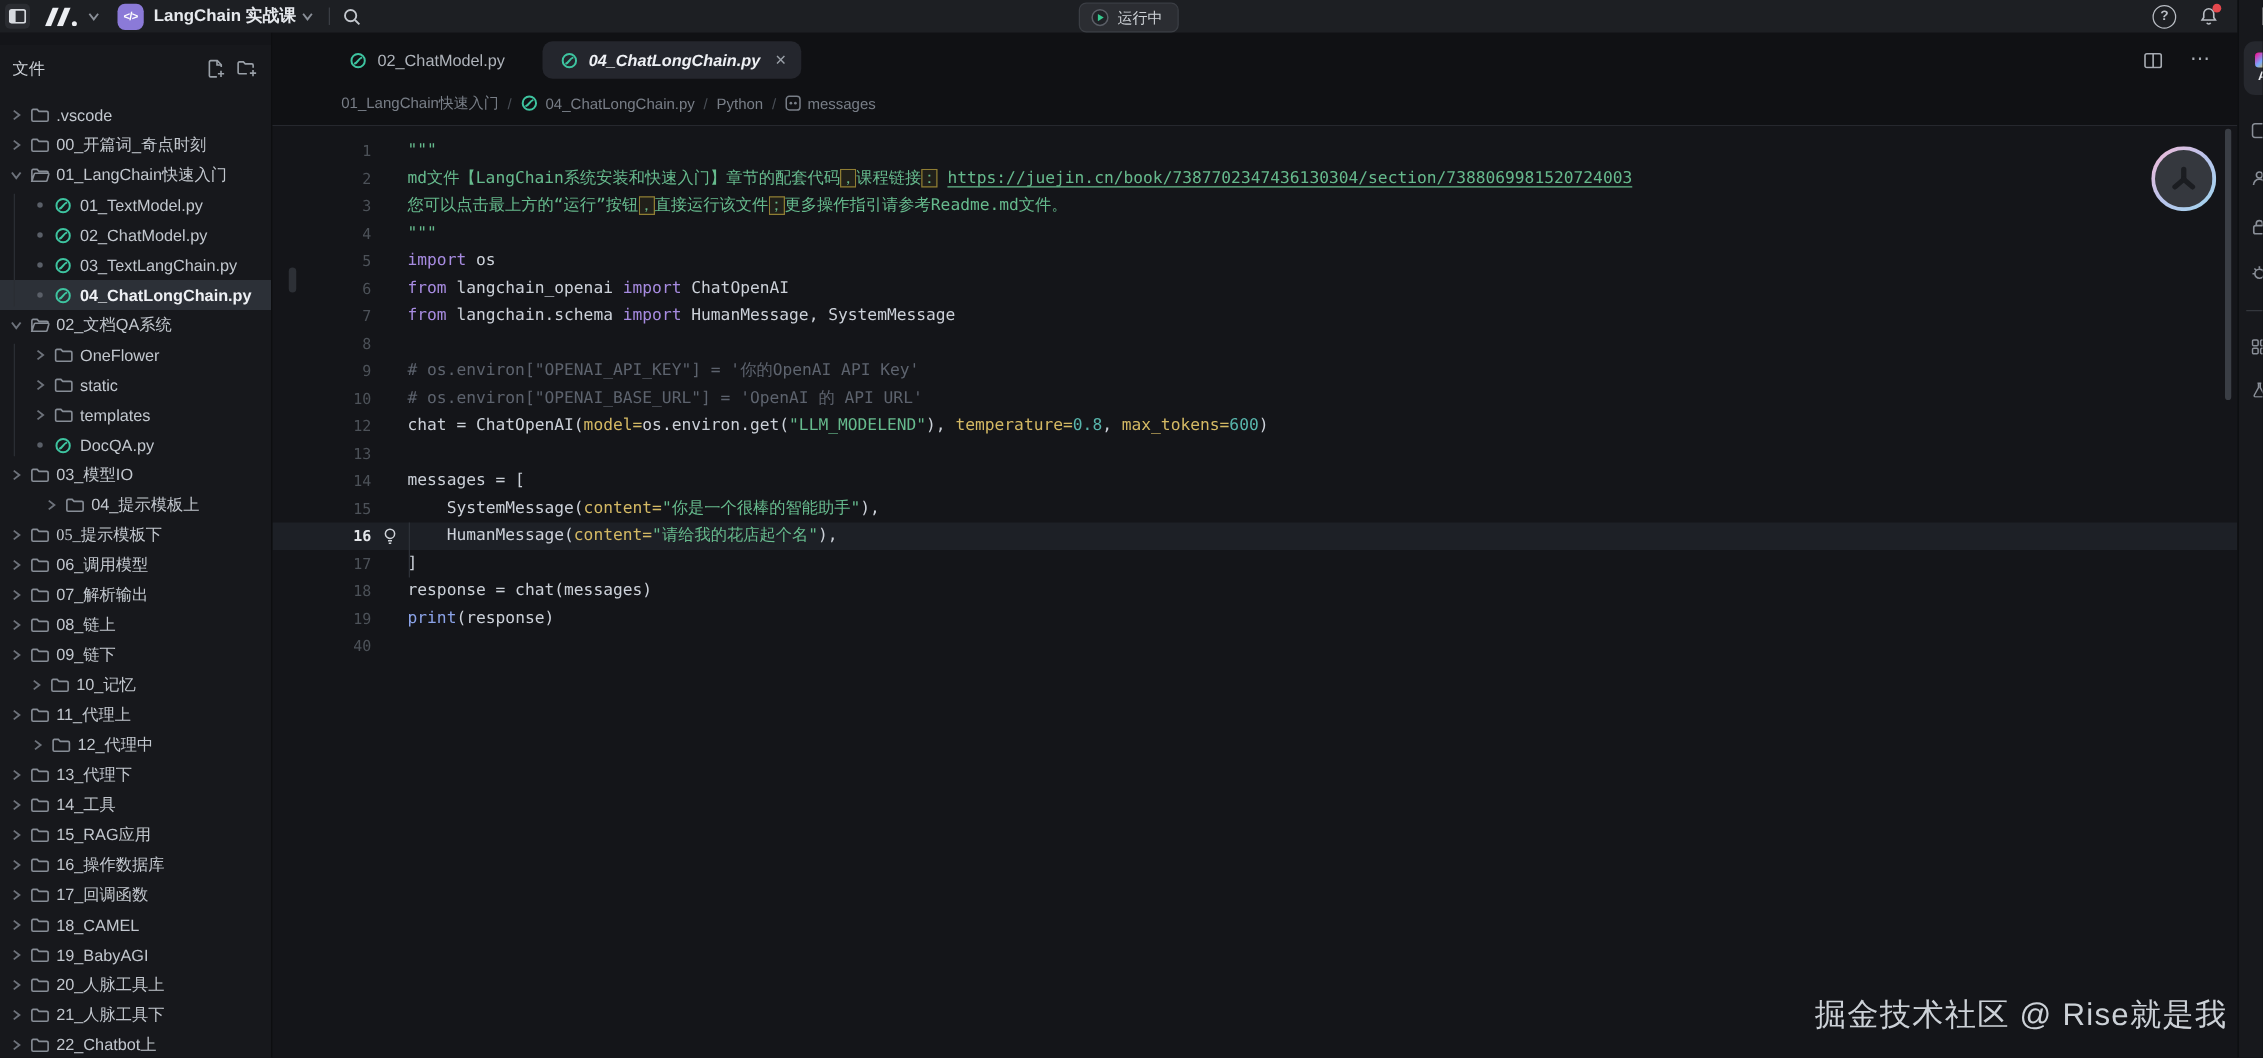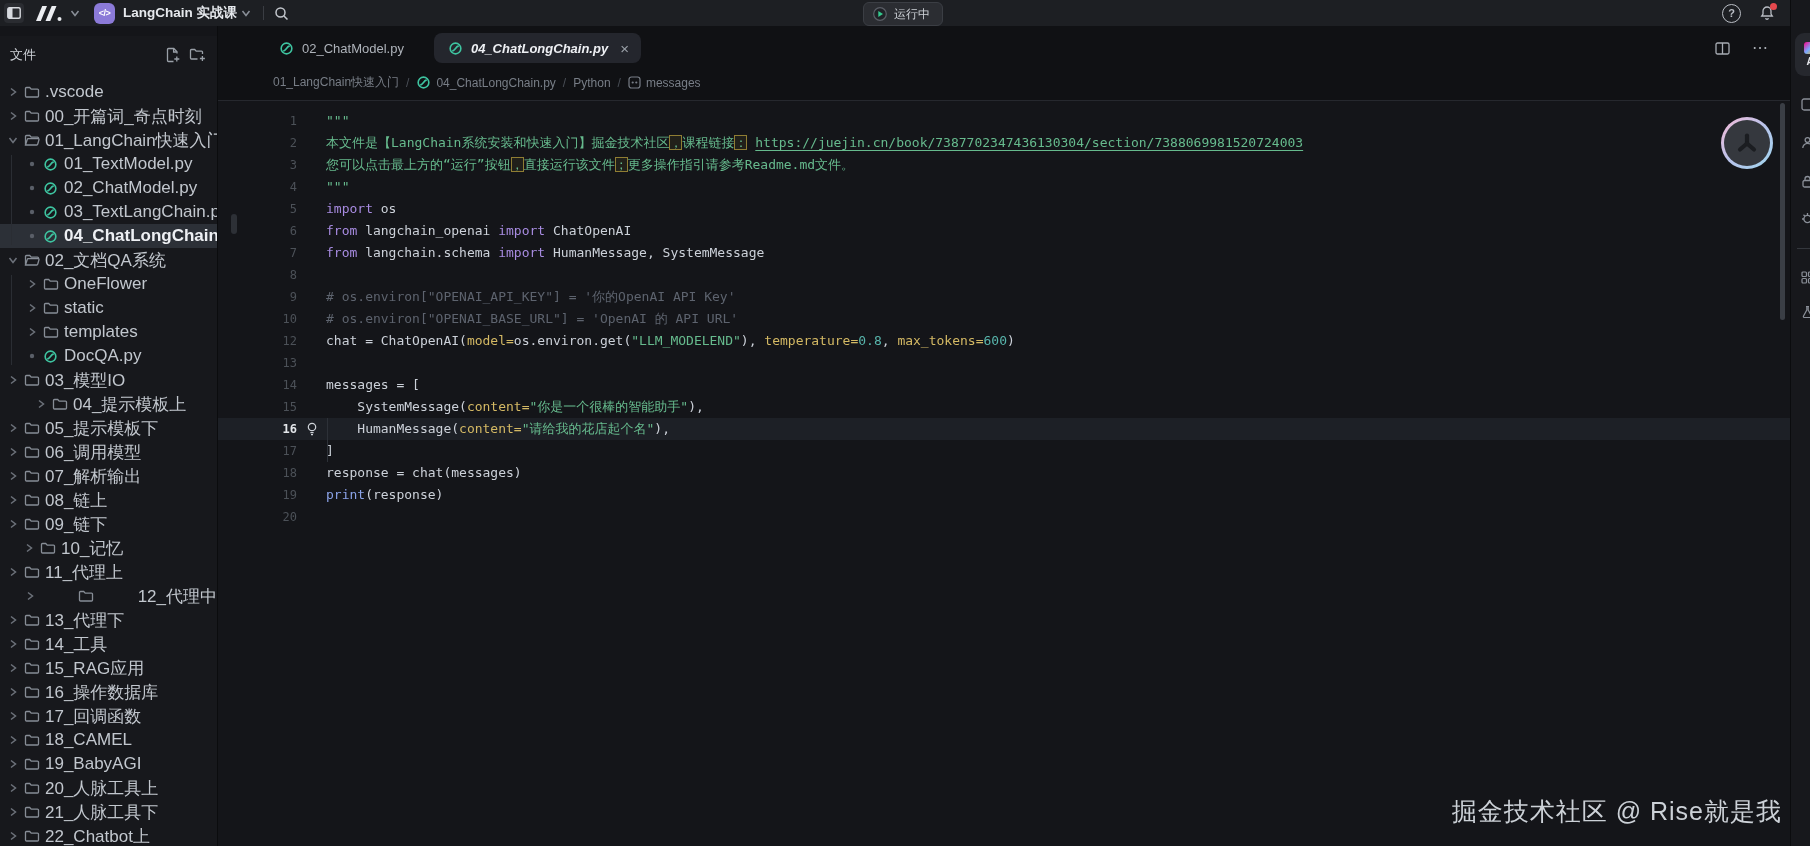--- a/index.html
+++ b/index.html
@@ -31,21 +31,21 @@
   
   .sidebar{position:absolute;left:0;top:36px;width:217px;height:820px;background:#17181c;overflow:hidden;}
   .sb-head{position:absolute;left:0;top:6px;width:100%;height:26px;display:flex;align-items:center;}
   .sb-title{color:#cdd1d7;font-size:13px;padding-left:10px;flex:1;}
   .sb-actions{display:flex;gap:9px;padding-right:11px;}
   .tree{position:absolute;left:0;top:44px;width:100%;}
   .trow{height:24px;display:flex;align-items:center;cursor:pointer;}
   .trow.sel{background:#2c3037;}
   .cell{width:17px;height:16px;display:flex;align-items:center;justify-content:center;flex:none;}
   .cell.icn{width:21px;}
-  .tlabel{color:#c2c7ce;font-size:17px;margin-left:3px;white-space:nowrap;}
+  .tlabel{color:#c2c7ce;font-size:13px;margin-left:3px;white-space:nowrap;}
   .trow.sel .tlabel{color:#eef0f4;font-weight:bold;}
   .tguide{position:absolute;left:11px;width:1px;background:#2a2d33;}
 
   
   .edcol{position:absolute;left:217px;top:26px;width:1573px;height:820px;border-left:1px solid #0b0c0e;box-sizing:border-box;}
   .edhead{position:absolute;left:0;top:0;width:100%;height:75px;background:#101114;border-bottom:1px solid #26282e;box-sizing:border-box;}
   .tabs{position:absolute;left:45px;top:7px;display:flex;gap:14px;height:30px;}
   .tab{display:flex;align-items:center;gap:8px;padding:0 16px;border-radius:8px;cursor:pointer;}
   .tab .tlbl{font-size:13px;color:#aeb3ba;white-space:nowrap;}
   .tab.active{background:#24262d;padding:0 12px 0 14px;}
@@ -349,21 +349,21 @@
             <path d="M3 1.5 L7.5 5 L3 8.5" fill="none" stroke="#6d727b" stroke-width="1.5"></path>
           </svg>
         </span>
         <span class="cell icn">
           <svg width="16" height="14" viewBox="0 0 16 14">
             <path d="M1.5 3.5 a1 1 0 0 1 1 -1 h3.2 l1.5 1.6 h6.3 a1 1 0 0 1 1 1 v5.9 a1 1 0 0 1 -1 1 h-11 a1 1 0 0 1 -1 -1 z" fill="none" stroke="#878d96" stroke-width="1.3"></path>
           </svg>
         </span>
         <span class="tlabel">04_提示模板上</span>
       </div>
-      <div class="trow" style="padding-left: 4px;">
+      <div class="trow" style="padding-left: 4px; font-family: Liberation Serif, serif;">
         <span class="cell">
           <svg width="10" height="10" viewBox="0 0 10 10">
             <path d="M3 1.5 L7.5 5 L3 8.5" fill="none" stroke="#6d727b" stroke-width="1.5"></path>
           </svg>
         </span>
         <span class="cell icn">
           <svg width="16" height="14" viewBox="0 0 16 14">
             <path d="M1.5 3.5 a1 1 0 0 1 1 -1 h3.2 l1.5 1.6 h6.3 a1 1 0 0 1 1 1 v5.9 a1 1 0 0 1 -1 1 h-11 a1 1 0 0 1 -1 -1 z" fill="none" stroke="#878d96" stroke-width="1.3"></path>
           </svg>
         </span>
@@ -440,21 +440,21 @@
             <path d="M3 1.5 L7.5 5 L3 8.5" fill="none" stroke="#6d727b" stroke-width="1.5"></path>
           </svg>
         </span>
         <span class="cell icn">
           <svg width="16" height="14" viewBox="0 0 16 14">
             <path d="M1.5 3.5 a1 1 0 0 1 1 -1 h3.2 l1.5 1.6 h6.3 a1 1 0 0 1 1 1 v5.9 a1 1 0 0 1 -1 1 h-11 a1 1 0 0 1 -1 -1 z" fill="none" stroke="#878d96" stroke-width="1.3"></path>
           </svg>
         </span>
         <span class="tlabel">11_代理上</span>
       </div>
-      <div class="trow" style="padding-left: 21px; justify-content: space-between;">
+      <div class="trow" style="padding-left: 21px;">
         <span class="cell">
           <svg width="10" height="10" viewBox="0 0 10 10">
             <path d="M3 1.5 L7.5 5 L3 8.5" fill="none" stroke="#6d727b" stroke-width="1.5"></path>
           </svg>
         </span>
         <span class="cell icn">
           <svg width="16" height="14" viewBox="0 0 16 14">
             <path d="M1.5 3.5 a1 1 0 0 1 1 -1 h3.2 l1.5 1.6 h6.3 a1 1 0 0 1 1 1 v5.9 a1 1 0 0 1 -1 1 h-11 a1 1 0 0 1 -1 -1 z" fill="none" stroke="#878d96" stroke-width="1.3"></path>
           </svg>
         </span>
@@ -676,21 +676,21 @@
     <div class="gutmark"></div>
     <div class="codelines" id="codelines">
         <div class="crow">
           <span class="ln">1</span>
           <span class="bcell"></span>
           <span class="ctext"><span class="t-s">"""</span></span>
         </div>
         <div class="crow">
           <span class="ln">2</span>
           <span class="bcell"></span>
-          <span class="ctext"><span class="t-s">本文件是【LangChain系统安装和快速入门】掘金技术社区</span><span class="t-h">，</span><span class="t-s">课程链接</span><span class="t-h">：</span><span class="t-s"> </span><span class="t-u">https://juejin.cn/book/7387702347436130304/section/7388069981520724003</span></span>
+          <span class="ctext"><span class="t-s">md文件【LangChain系统安装和快速入门】章节的配套代码</span><span class="t-h">，</span><span class="t-s">课程链接</span><span class="t-h">：</span><span class="t-s"> </span><span class="t-u">https://juejin.cn/book/7387702347436130304/section/7388069981520724003</span></span>
         </div>
         <div class="crow">
           <span class="ln">3</span>
           <span class="bcell"></span>
           <span class="ctext"><span class="t-s">您可以点击最上方的“运行”按钮</span><span class="t-h">，</span><span class="t-s">直接运行该文件</span><span class="t-h">；</span><span class="t-s">更多操作指引请参考Readme.md文件。</span></span>
         </div>
         <div class="crow">
           <span class="ln">4</span>
           <span class="bcell"></span>
           <span class="ctext"><span class="t-s">"""</span></span>
@@ -764,21 +764,21 @@
           <span class="ln">18</span>
           <span class="bcell"></span>
           <span class="ctext"><span class="t-d">response = chat(messages)</span></span>
         </div>
         <div class="crow">
           <span class="ln">19</span>
           <span class="bcell"></span>
           <span class="ctext"><span class="t-b">print</span><span class="t-d">(response)</span></span>
         </div>
         <div class="crow">
-          <span class="ln">20</span>
+          <span class="ln">40</span>
           <span class="bcell"></span>
           <span class="ctext"></span>
         </div>
       </div>
     <div class="iguide" style="top:317px;height:44px;"></div>
     <div class="sbarthumb"></div>
     <div class="aibtn">
       <svg width="26" height="26" viewBox="0 0 26 26">
           <g stroke="#1b1d21" stroke-width="4.2" stroke-linecap="round">
             <path d="M13 13.5 V5.5"></path>

